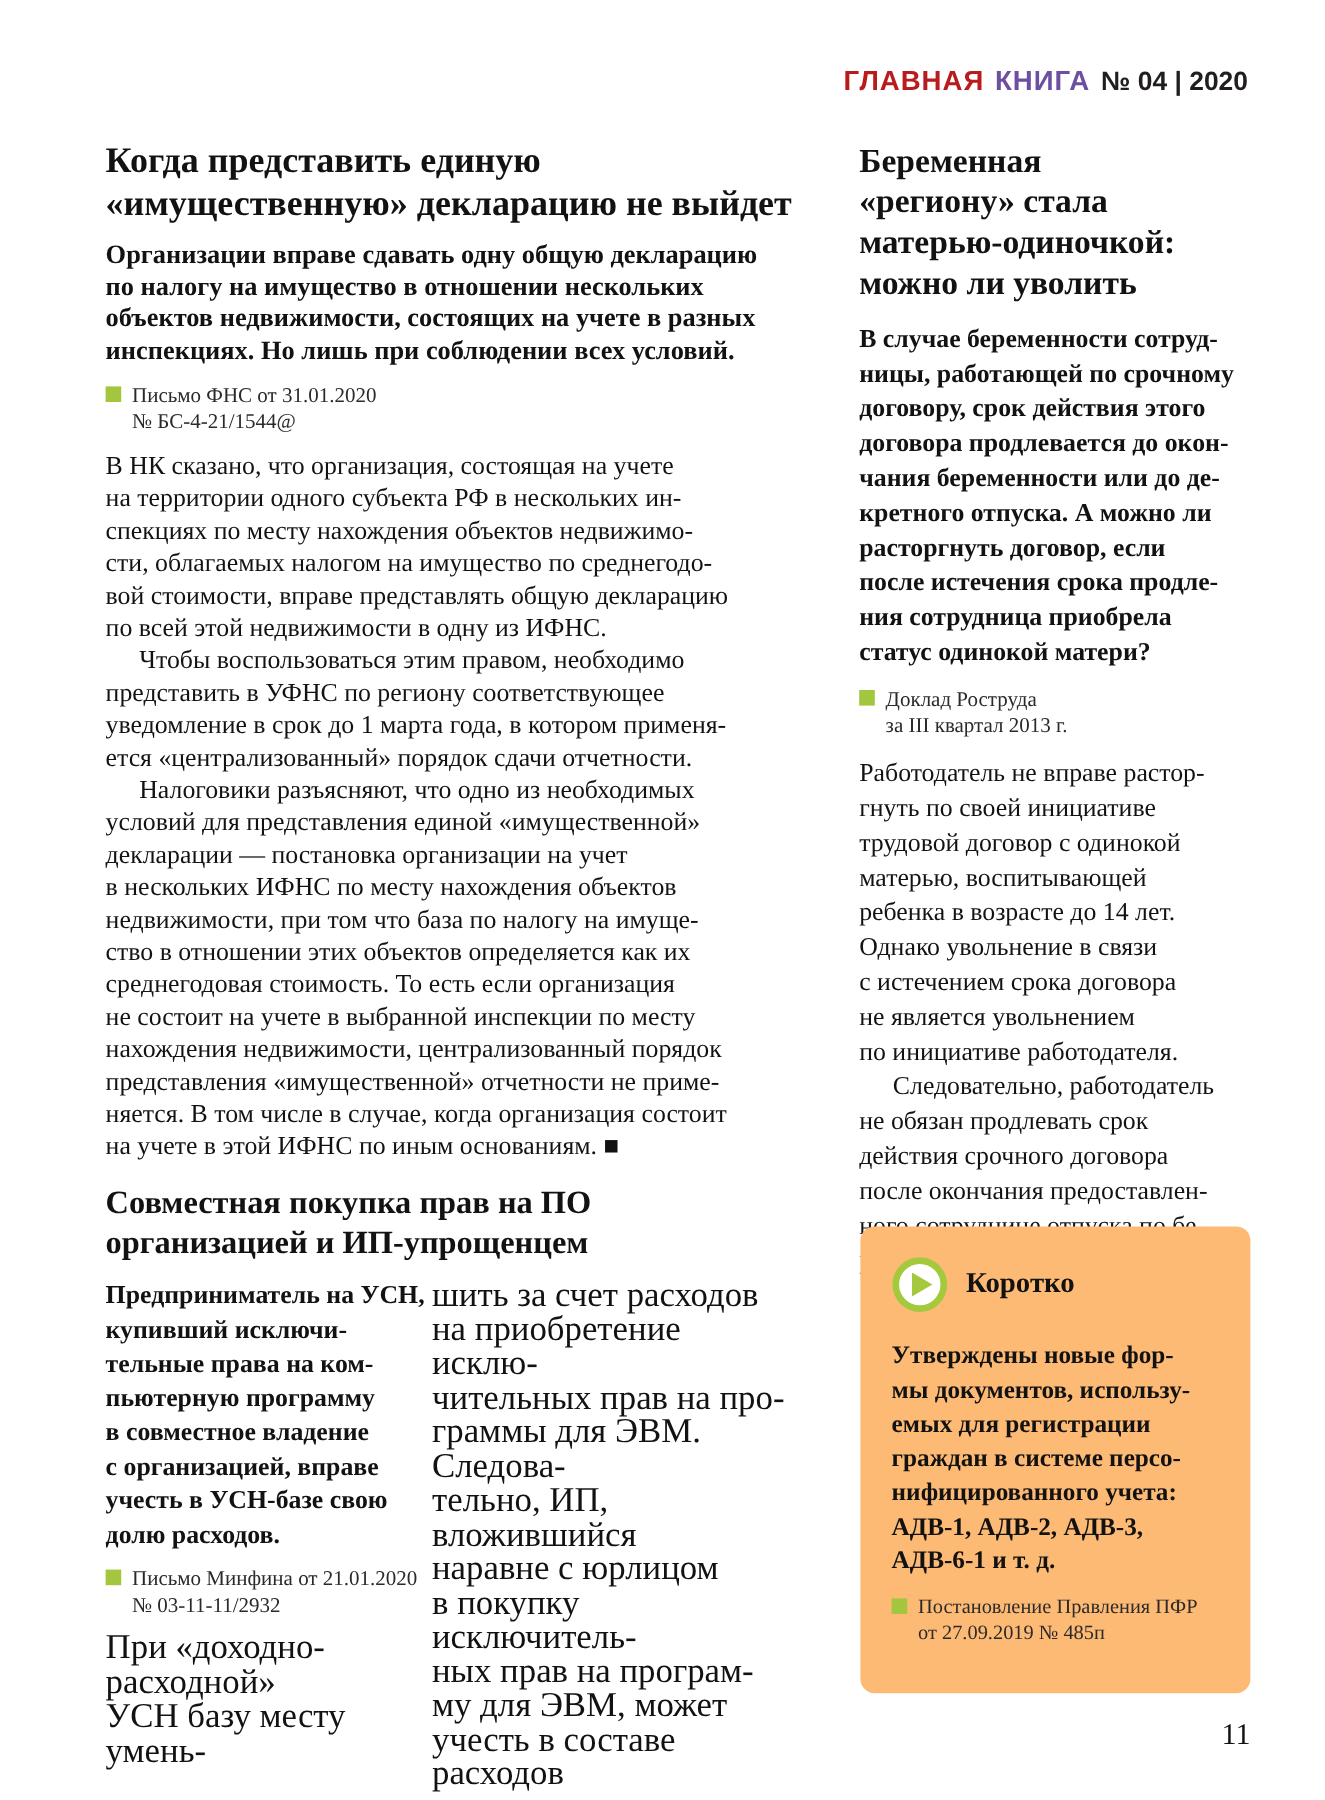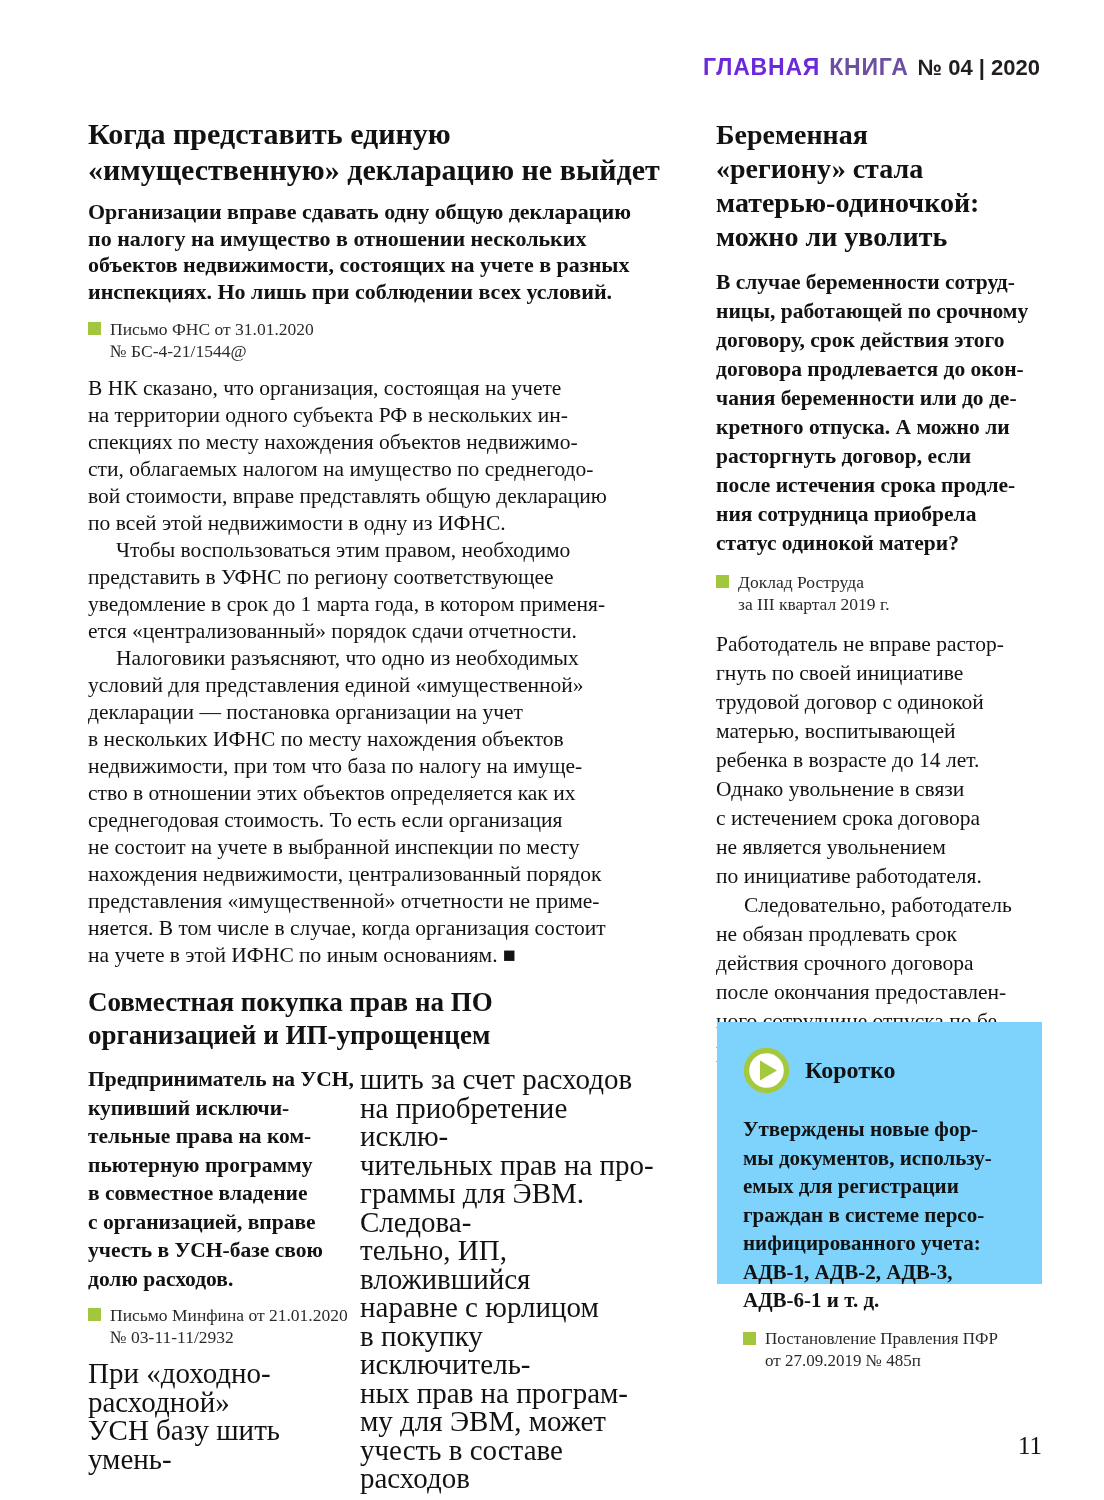--- a/index.html
+++ b/index.html
@@ -24,21 +24,21 @@
     gap: 9px;
     white-space: nowrap;
   }
   .logo-part {
     font-family: "Liberation Sans", sans-serif;
     font-weight: 700;
     font-size: 23px;
     letter-spacing: 0.8px;
   }
   .logo-part.kniga { color: #6d4fa1; }
-  .logo-part.glavnaya { color: #6d28d9; }
+  .logo-part.glavnaya { color: #b91c1c; }
   .issue-no {
     font-family: Liberation Sans, sans-serif;
     font-weight: 700;
     font-size: 22px;
     color: #221e1f;
   }
 
   
   .multiline { white-space: pre-line; }
 
@@ -141,23 +141,24 @@
     line-height: 28.5px;
   }
   .article-3 .col-b .body-text { margin-top: 0; }
 
   
   .korotko-box {
     position: absolute;
     left: 717px;
     top: 1022px;
     width: 325px;
-    height: 262px;
-    background: #7dd3fc;
+    height: 389px;
+    background: #fdba74;
     padding: 25px 26px 20px 26px;
+    border-radius: 12px;
   }
   .korotko-head {
     display: flex;
     align-items: center;
     gap: 15px;
   }
   .play-icon { width: 47px; height: 47px; display: block; }
   .korotko-label {
     font-size: 24px;
     font-weight: 700;
@@ -242,21 +243,21 @@
 договора продлевается до окон-
 чания беременности или до де-
 кретного отпуска. А можно ли
 расторгнуть договор, если
 после истечения срока продле-
 ния сотрудница приобрела
 статус одинокой матери?</p>
     <div class="source-ref">
       <span class="source-marker"></span>
       <span class="source-text">Доклад Роструда
-за III квартал 2019 г.</span>
+за III квартал 2013 г.</span>
     </div>
     <div class="body">
       <p class="multiline">Работодатель не вправе растор-
 гнуть по своей инициативе
 трудовой договор с одинокой
 матерью, воспитывающей
 ребенка в возрасте до 14 лет.
 Однако увольнение в связи
 с истечением срока договора
 не является увольнением
@@ -282,21 +283,21 @@
 в совместное владение
 с организацией, вправе
 учесть в УСН-базе свою
 долю расходов.</p>
         <div class="source-ref">
           <span class="source-marker"></span>
           <span class="source-text">Письмо Минфина от 21.01.2020
 № 03-11-11/2932</span>
         </div>
         <p class="body-text multiline">При «доходно-расходной»
-УСН базу шить умень-</p>
+УСН базу месту умень-</p>
       </div>
       <div class="col-b">
         <p class="body-text multiline">шить за счет расходов
 на приобретение исклю-
 чительных прав на про-
 граммы для ЭВМ. Следова-
 тельно, ИП, вложившийся
 наравне с юрлицом
 в покупку исключитель-
 ных прав на програм-

